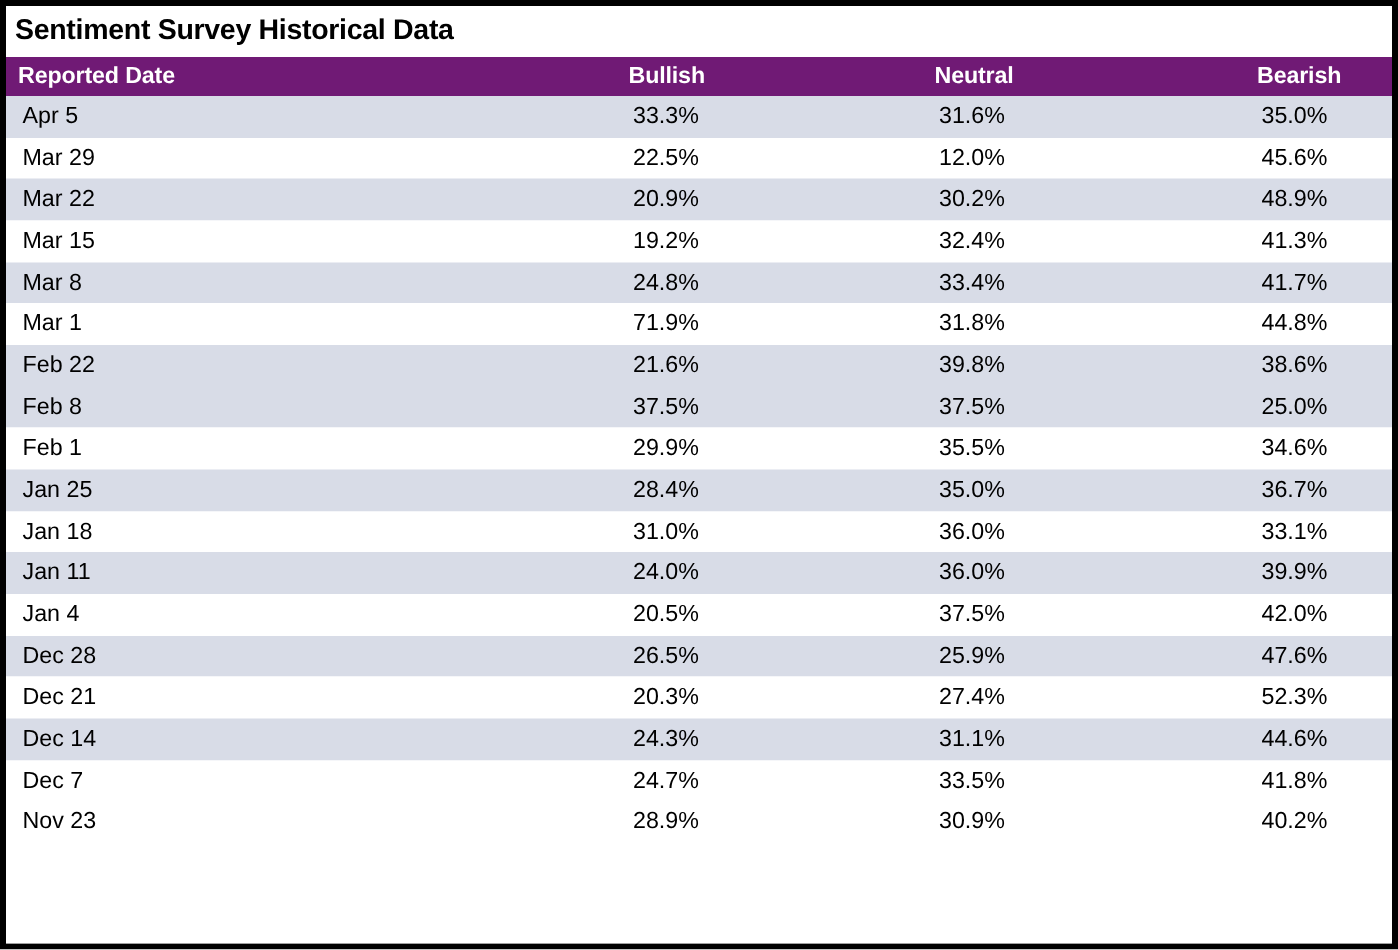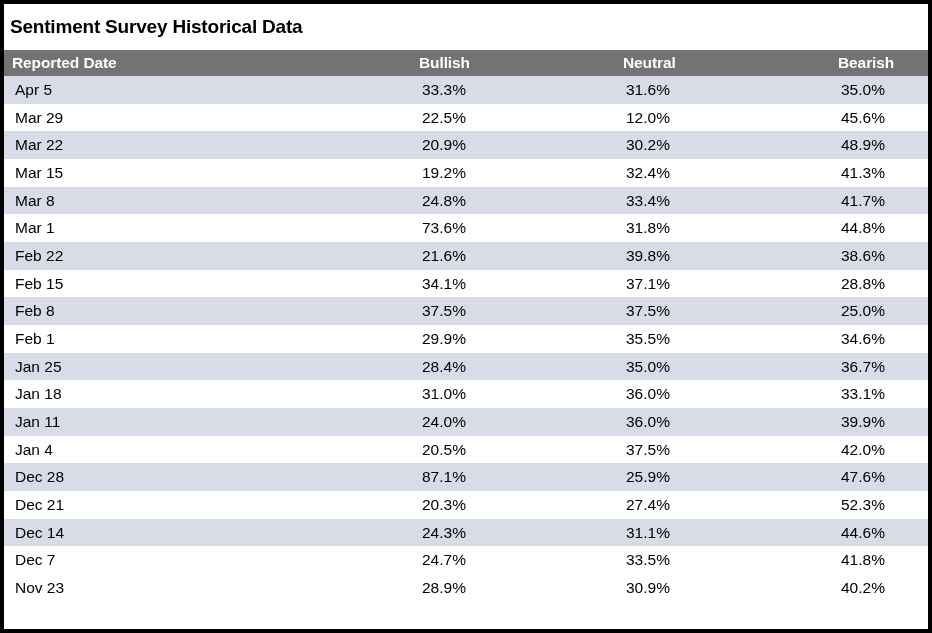--- a/index.html
+++ b/index.html
@@ -25,21 +25,21 @@
   .inner {
     position: relative;
     width: 924px;
     height: 625px;
     background: #ffffff;
     overflow: hidden;
   }
 
   
   .title-bar {
-    height: 46px;
+    height: 34px;
     display: flex;
     align-items: center;
     padding-left: 6px;
     box-sizing: border-box;
     background: #ffffff;
   }
   .title-text {
     font-size: 19px;
     font-weight: bold;
     color: #000000;
@@ -55,21 +55,21 @@
     font-size: 15.5px;
     color: #000000;
   }
 
   .data-table col.c-date    { width: 406px; }
   .data-table col.c-bullish { width: 202px; }
   .data-table col.c-neutral { width: 200px; }
   .data-table col.c-bearish { width: 116px; }
 
   thead tr {
-    background: #737373;
+    background: #701a75;
   }
   thead th {
     height: 26px;
     padding: 0;
     color: #ffffff;
     font-size: 15.5px;
     font-weight: bold;
     text-align: left;
     vertical-align: middle;
     letter-spacing: -0.1px;
@@ -165,36 +165,30 @@
             <td class="cell-bearish"><span class="val">41.3%</span></td>
           </tr>
           <tr class="even">
             <td class="cell-date"><span class="val">Mar 8</span></td>
             <td class="cell-bullish"><span class="val">24.8%</span></td>
             <td class="cell-neutral"><span class="val">33.4%</span></td>
             <td class="cell-bearish"><span class="val">41.7%</span></td>
           </tr>
           <tr class="odd">
             <td class="cell-date"><span class="val">Mar 1</span></td>
-            <td class="cell-bullish"><span class="val">73.6%</span></td>
+            <td class="cell-bullish"><span class="val">71.9%</span></td>
             <td class="cell-neutral"><span class="val">31.8%</span></td>
             <td class="cell-bearish"><span class="val">44.8%</span></td>
           </tr>
           <tr class="even">
             <td class="cell-date"><span class="val">Feb 22</span></td>
             <td class="cell-bullish"><span class="val">21.6%</span></td>
             <td class="cell-neutral"><span class="val">39.8%</span></td>
             <td class="cell-bearish"><span class="val">38.6%</span></td>
           </tr>
-          <tr class="odd">
-            <td class="cell-date"><span class="val">Feb 15</span></td>
-            <td class="cell-bullish"><span class="val">34.1%</span></td>
-            <td class="cell-neutral"><span class="val">37.1%</span></td>
-            <td class="cell-bearish"><span class="val">28.8%</span></td>
-          </tr>
           <tr class="even">
             <td class="cell-date"><span class="val">Feb 8</span></td>
             <td class="cell-bullish"><span class="val">37.5%</span></td>
             <td class="cell-neutral"><span class="val">37.5%</span></td>
             <td class="cell-bearish"><span class="val">25.0%</span></td>
           </tr>
           <tr class="odd">
             <td class="cell-date"><span class="val">Feb 1</span></td>
             <td class="cell-bullish"><span class="val">29.9%</span></td>
             <td class="cell-neutral"><span class="val">35.5%</span></td>
@@ -219,21 +213,21 @@
             <td class="cell-bearish"><span class="val">39.9%</span></td>
           </tr>
           <tr class="odd">
             <td class="cell-date"><span class="val">Jan 4</span></td>
             <td class="cell-bullish"><span class="val">20.5%</span></td>
             <td class="cell-neutral"><span class="val">37.5%</span></td>
             <td class="cell-bearish"><span class="val">42.0%</span></td>
           </tr>
           <tr class="even">
             <td class="cell-date"><span class="val">Dec 28</span></td>
-            <td class="cell-bullish"><span class="val">87.1%</span></td>
+            <td class="cell-bullish"><span class="val">26.5%</span></td>
             <td class="cell-neutral"><span class="val">25.9%</span></td>
             <td class="cell-bearish"><span class="val">47.6%</span></td>
           </tr>
           <tr class="odd">
             <td class="cell-date"><span class="val">Dec 21</span></td>
             <td class="cell-bullish"><span class="val">20.3%</span></td>
             <td class="cell-neutral"><span class="val">27.4%</span></td>
             <td class="cell-bearish"><span class="val">52.3%</span></td>
           </tr>
           <tr class="even">

